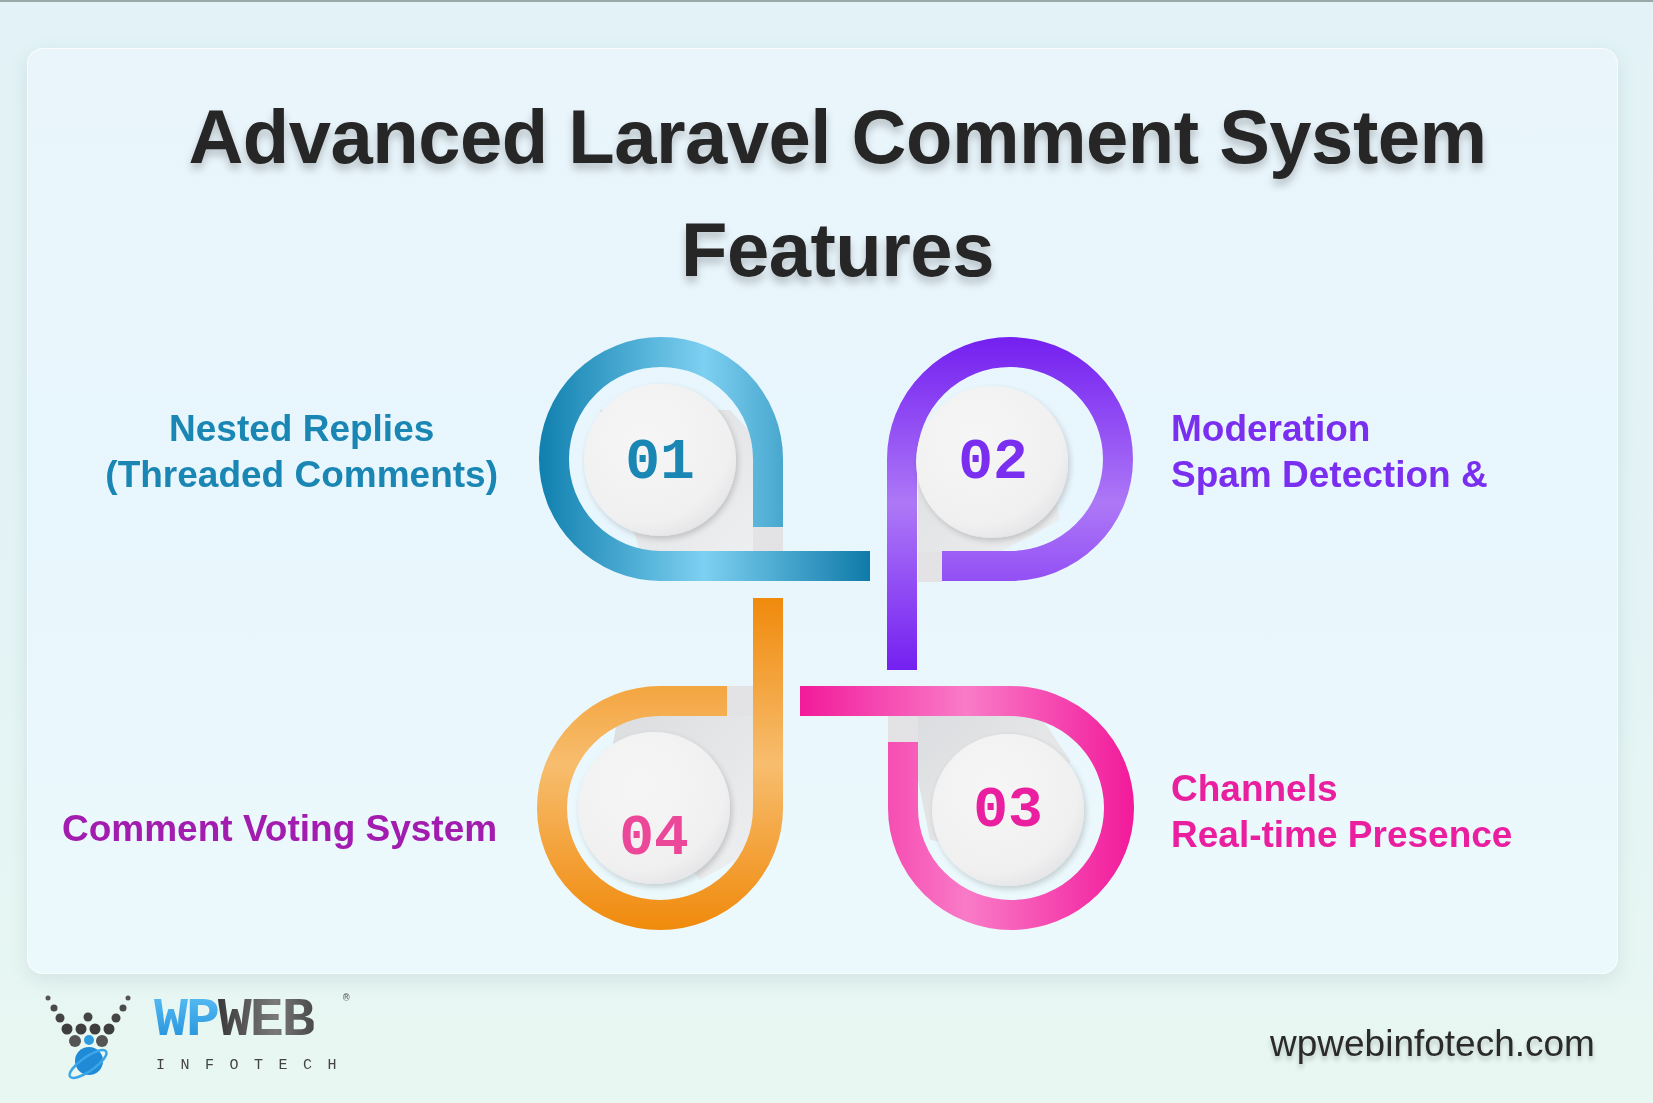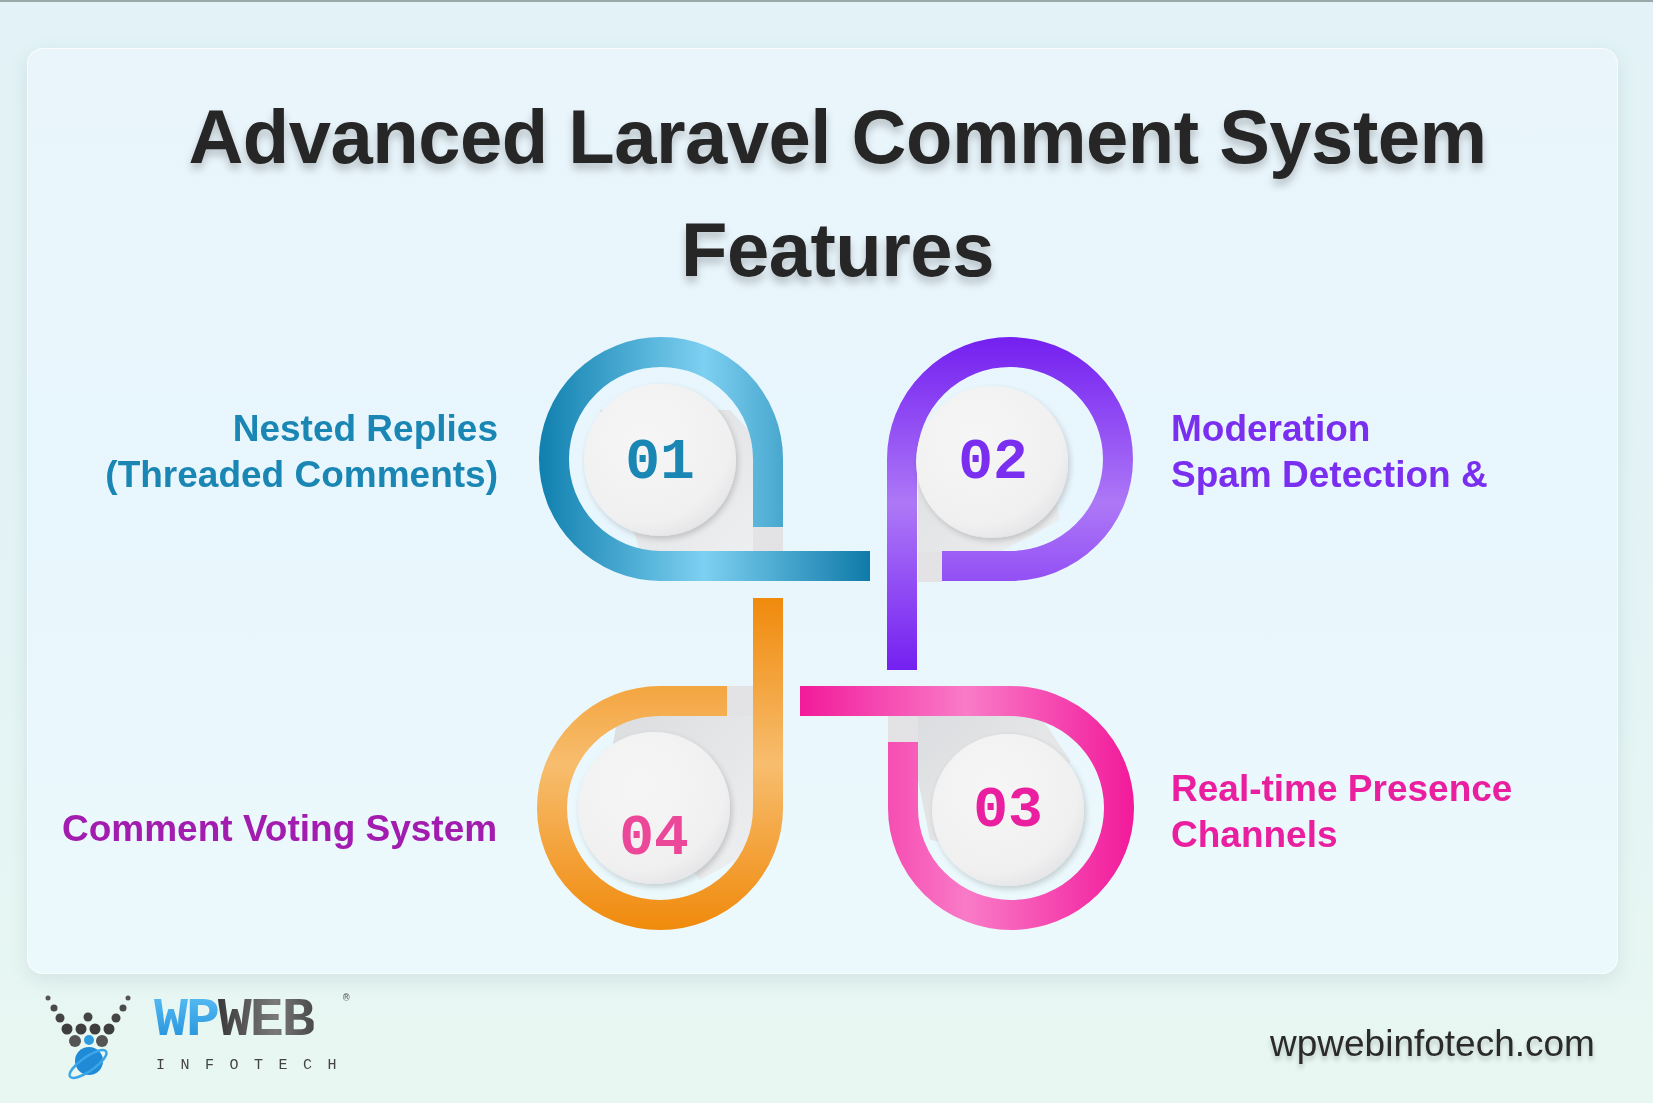--- a/index.html
+++ b/index.html
@@ -22,21 +22,21 @@
     margin: 0; line-height: 1; padding-left: 11px;
   }
   .title.l1 { top: 99px; }
   .title.l2 { top: 212px; }
   svg.diagram { position: absolute; left: 0; top: 0; }
   .label {
     position: absolute; font-weight: 700; font-size: 37px; line-height: 46px;
     margin: 0;
   }
   .label .ln { display: block; white-space: nowrap; }
-  .lbl-1 { right: calc(1653px - 498px); top: 406px; text-align: right; color: #1a86b4; }
+  .lbl-1 { right: calc(1653px - 498px); top: 406px; text-align: center; color: #1a86b4; }
   .lbl-2 { left: 1171px; top: 406px; color: #7a2ff0; }
   .lbl-3 { left: 1171px; top: 766px; color: #ea1f9f; }
   .lbl-4 { left: 62px; top: 806px; color: #a21caf; }
   .num {
     position: absolute; width: 160px; text-align: center; font-weight: 700;
     font-size: 58px; line-height: 1; margin: 0; font-family: Liberation Mono, monospace;
   }
   .footer-url {
     position: absolute; left: 1270px; top: 1023px; font-size: 37px; color: #2a2a2a;
     text-shadow: 0 4px 5px rgba(0,0,0,0.2);
@@ -163,22 +163,22 @@
 
 <div class="label lbl-1">
   <span class="ln">Nested Replies</span>
   <span class="ln">(Threaded Comments)</span>
 </div>
 <div class="label lbl-2">
   <span class="ln">Moderation</span>
   <span class="ln">Spam Detection &amp;</span>
 </div>
 <div class="label lbl-3">
+  <span class="ln">Channels</span>
   <span class="ln">Real-time Presence</span>
-  <span class="ln">Channels</span>
 </div>
 <div class="label lbl-4">
   <span class="ln">Comment Voting System</span>
 </div>
 
 <div class="logo">
   <div class="logo-word"><span class="wp">WP</span><span class="web">WEB</span></div>
   <span class="logo-reg">®</span>
   <span class="logo-sub">INFOTECH</span>
 </div>

